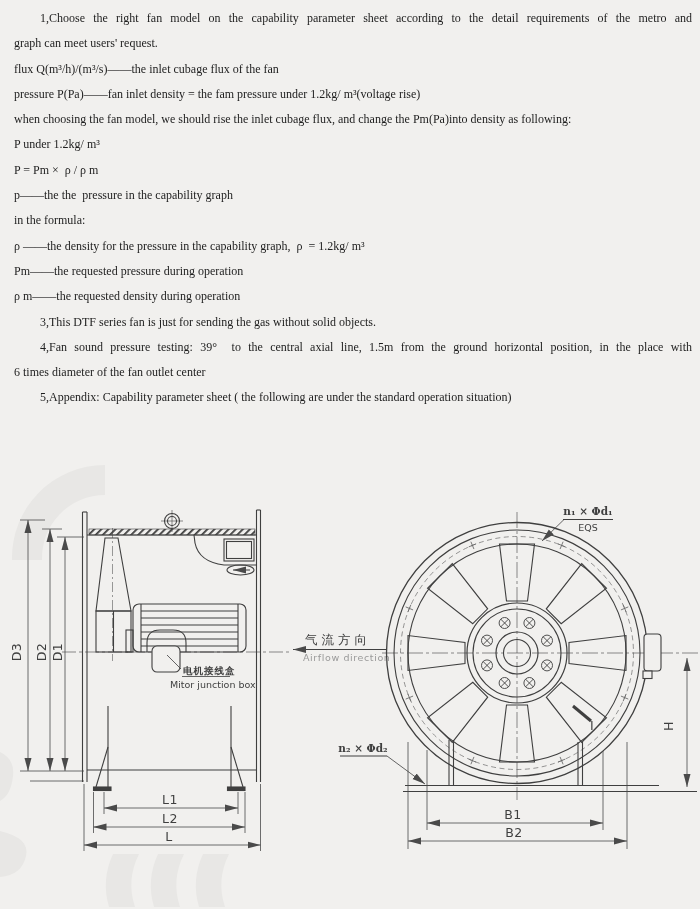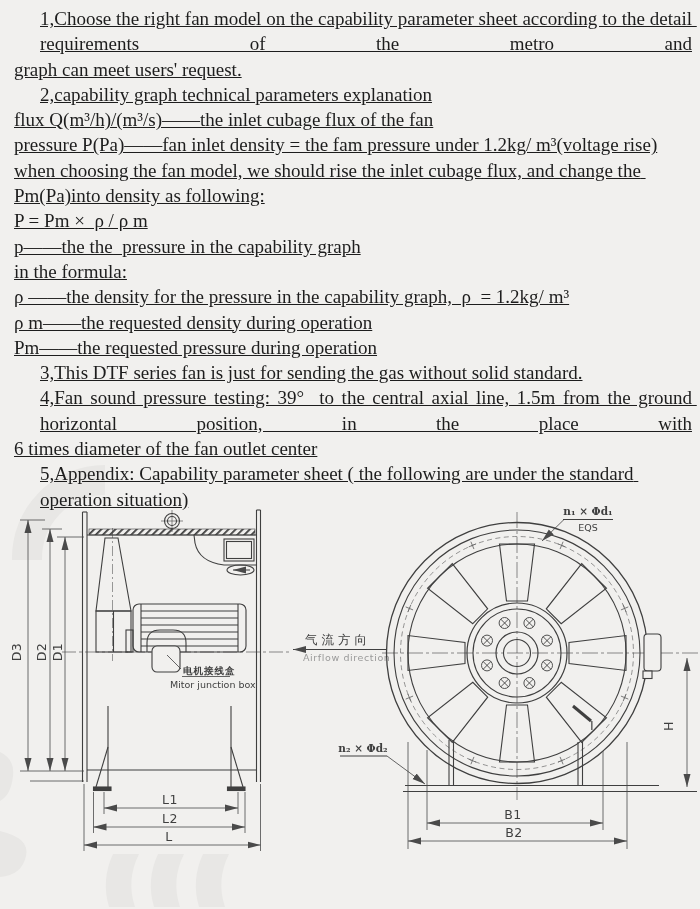--- a/index.html
+++ b/index.html
@@ -9,25 +9,24 @@
     background:#f1f0ee;
     overflow:hidden;
     font-family:"Liberation Serif", serif;
     color:#1d1d1d;
   }
   .textblock{
     position:absolute;left:14px;top:6px;width:678px;
     z-index:2;
   }
   .ln{
-    font-size:19px;
+    font-size:12px;
     line-height:25.3px;
     white-space:pre-wrap;
     color:#1d1d1d;
-    text-decoration:underline;
   }
   .ind{ padding-left:26px; }
   .just{ text-align:justify; text-align-last:justify; }
   .drawing{
     position:absolute;left:0;top:0;z-index:1;
   }
   .dimtxt{ font-family:"DejaVu Sans",sans-serif; font-size:12.5px; fill:#3f3f3f; letter-spacing:.5px; }
   .smalltxt{ font-family:"DejaVu Sans",sans-serif; font-size:9.5px; fill:#3f3f3f; }
   .mutetxt{ font-family:"DejaVu Sans",sans-serif; font-size:9.5px; fill:#9a9a9a; letter-spacing:.6px; }
   .cjk{ font-family:"DejaVu Sans",sans-serif; font-size:12.5px; fill:#3f3f3f; letter-spacing:4px; }
@@ -35,31 +34,31 @@
   .bolttxt{ font-family:"DejaVu Serif",serif; font-size:10.5px; font-weight:bold; fill:#3f3f3f; }
 </style>
 </head>
 <body>
 
 <div class="page">
 
   <div class="textblock">
     <div class="ln ind just">1,Choose the right fan model on the capability parameter sheet according to the detail requirements of the metro and</div>
     <div class="ln">graph can meet users' request.</div>
-    <div class="ln ind">2,capability graph technical parameters explanation</div>
     <div class="ln">flux Q(m³/h)/(m³/s)——the inlet cubage flux of the fan</div>
     <div class="ln">pressure P(Pa)——fan inlet density = the fam pressure under 1.2kg/ m³(voltage rise)</div>
     <div class="ln">when choosing the fan model, we should rise the inlet cubage flux, and change the Pm(Pa)into density as following:</div>
+    <div class="ln">P under 1.2kg/ m³</div>
     <div class="ln">P = Pm ×  ρ / ρ m</div>
     <div class="ln">p——the the  pressure in the capability graph</div>
     <div class="ln">in the formula:</div>
     <div class="ln">ρ ——the density for the pressure in the capability graph,  ρ  = 1.2kg/ m³</div>
+    <div class="ln">Pm——the requested pressure during operation</div>
     <div class="ln">ρ m——the requested density during operation</div>
-    <div class="ln">Pm——the requested pressure during operation</div>
-    <div class="ln ind">3,This DTF series fan is just for sending the gas without solid standard.</div>
+    <div class="ln ind">3,This DTF series fan is just for sending the gas without solid objects.</div>
     <div class="ln ind just">4,Fan sound pressure testing: 39°  to the central axial line, 1.5m from the ground horizontal position, in the place with</div>
     <div class="ln">6 times diameter of the fan outlet center</div>
     <div class="ln ind">5,Appendix: Capability parameter sheet ( the following are under the standard operation situation)</div>
   </div>
 
   <svg class="drawing" width="700" height="909" viewBox="0 0 700 909">
     <defs>
       <marker id="ar" viewBox="0 0 13 9" refX="13" refY="4.5" markerWidth="13" markerHeight="9" markerUnits="userSpaceOnUse" orient="auto-start-reverse">
         <path d="M0,1 L13,4.5 L0,8 Z" fill="#4a4a4a"></path>
       </marker>

